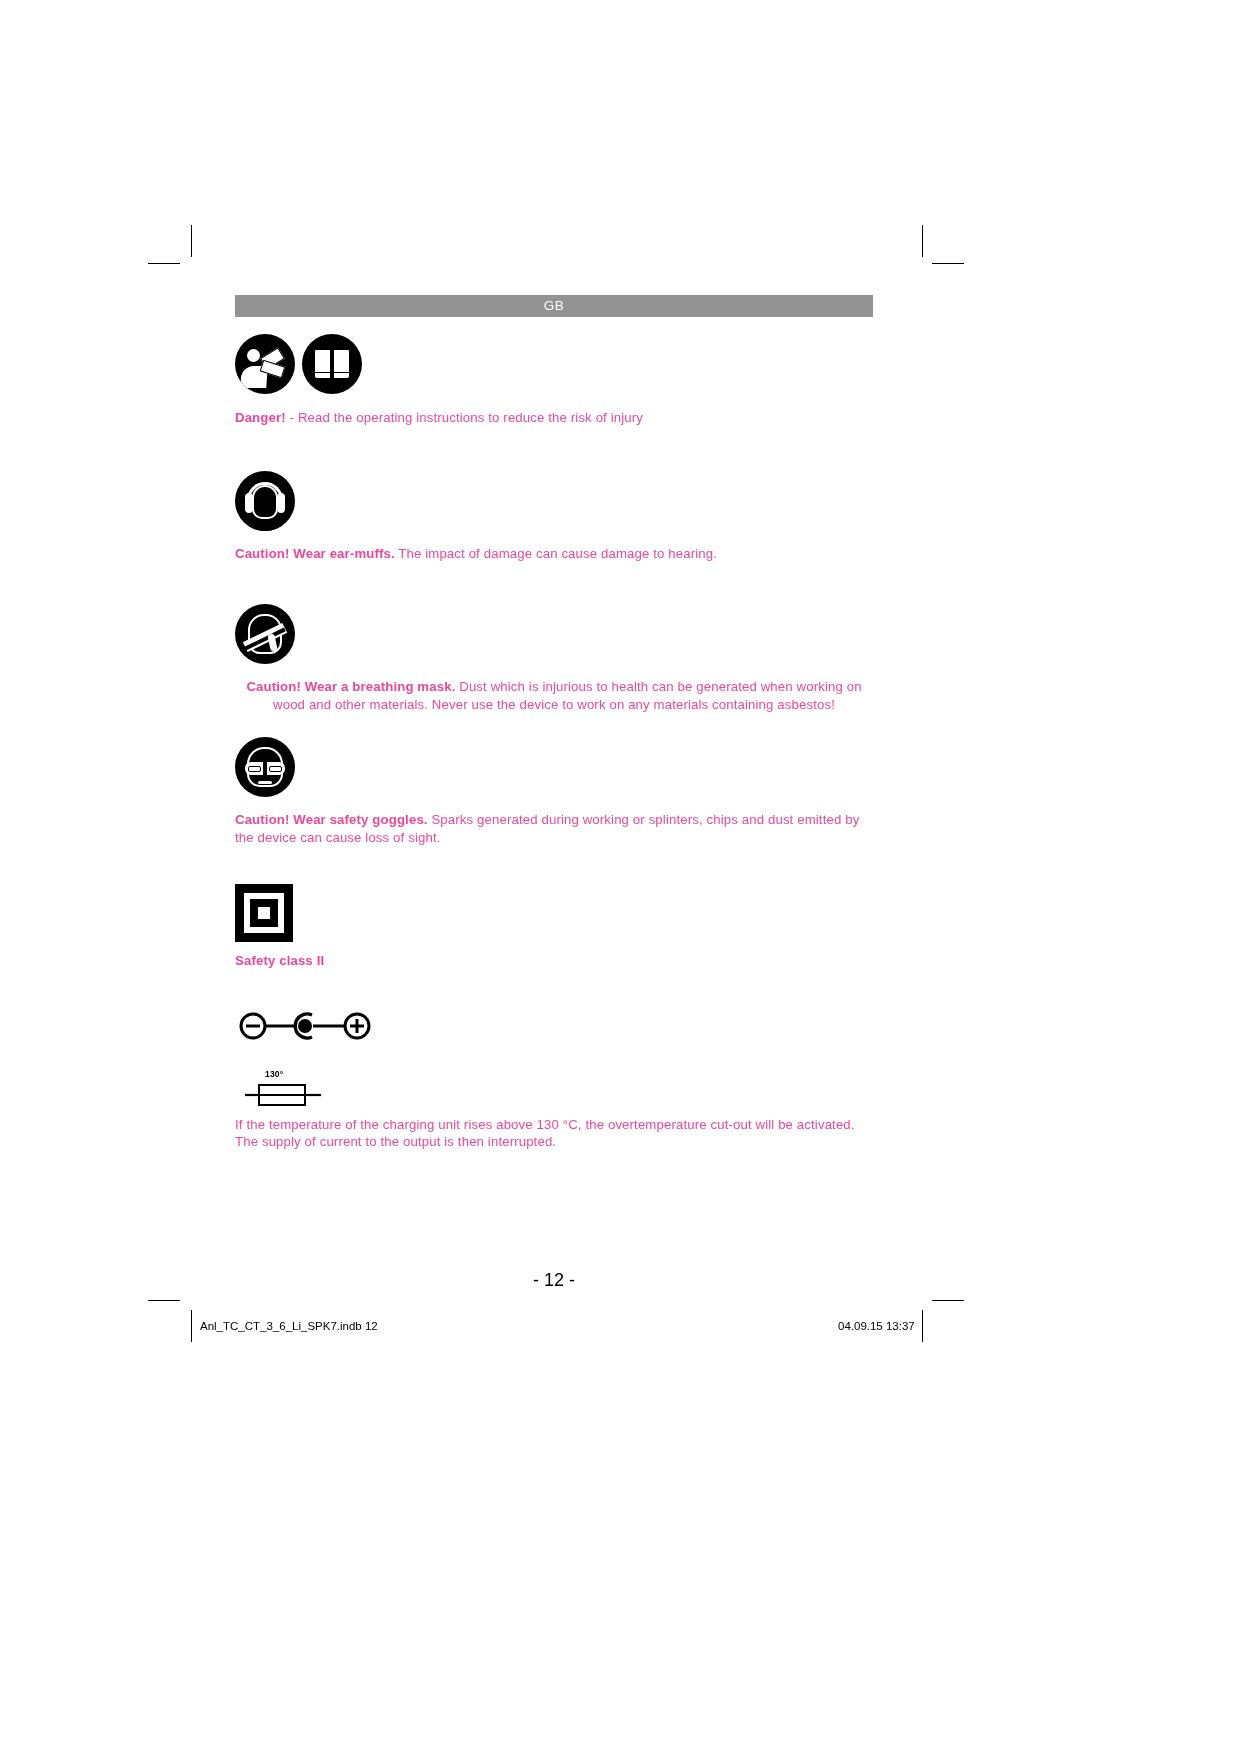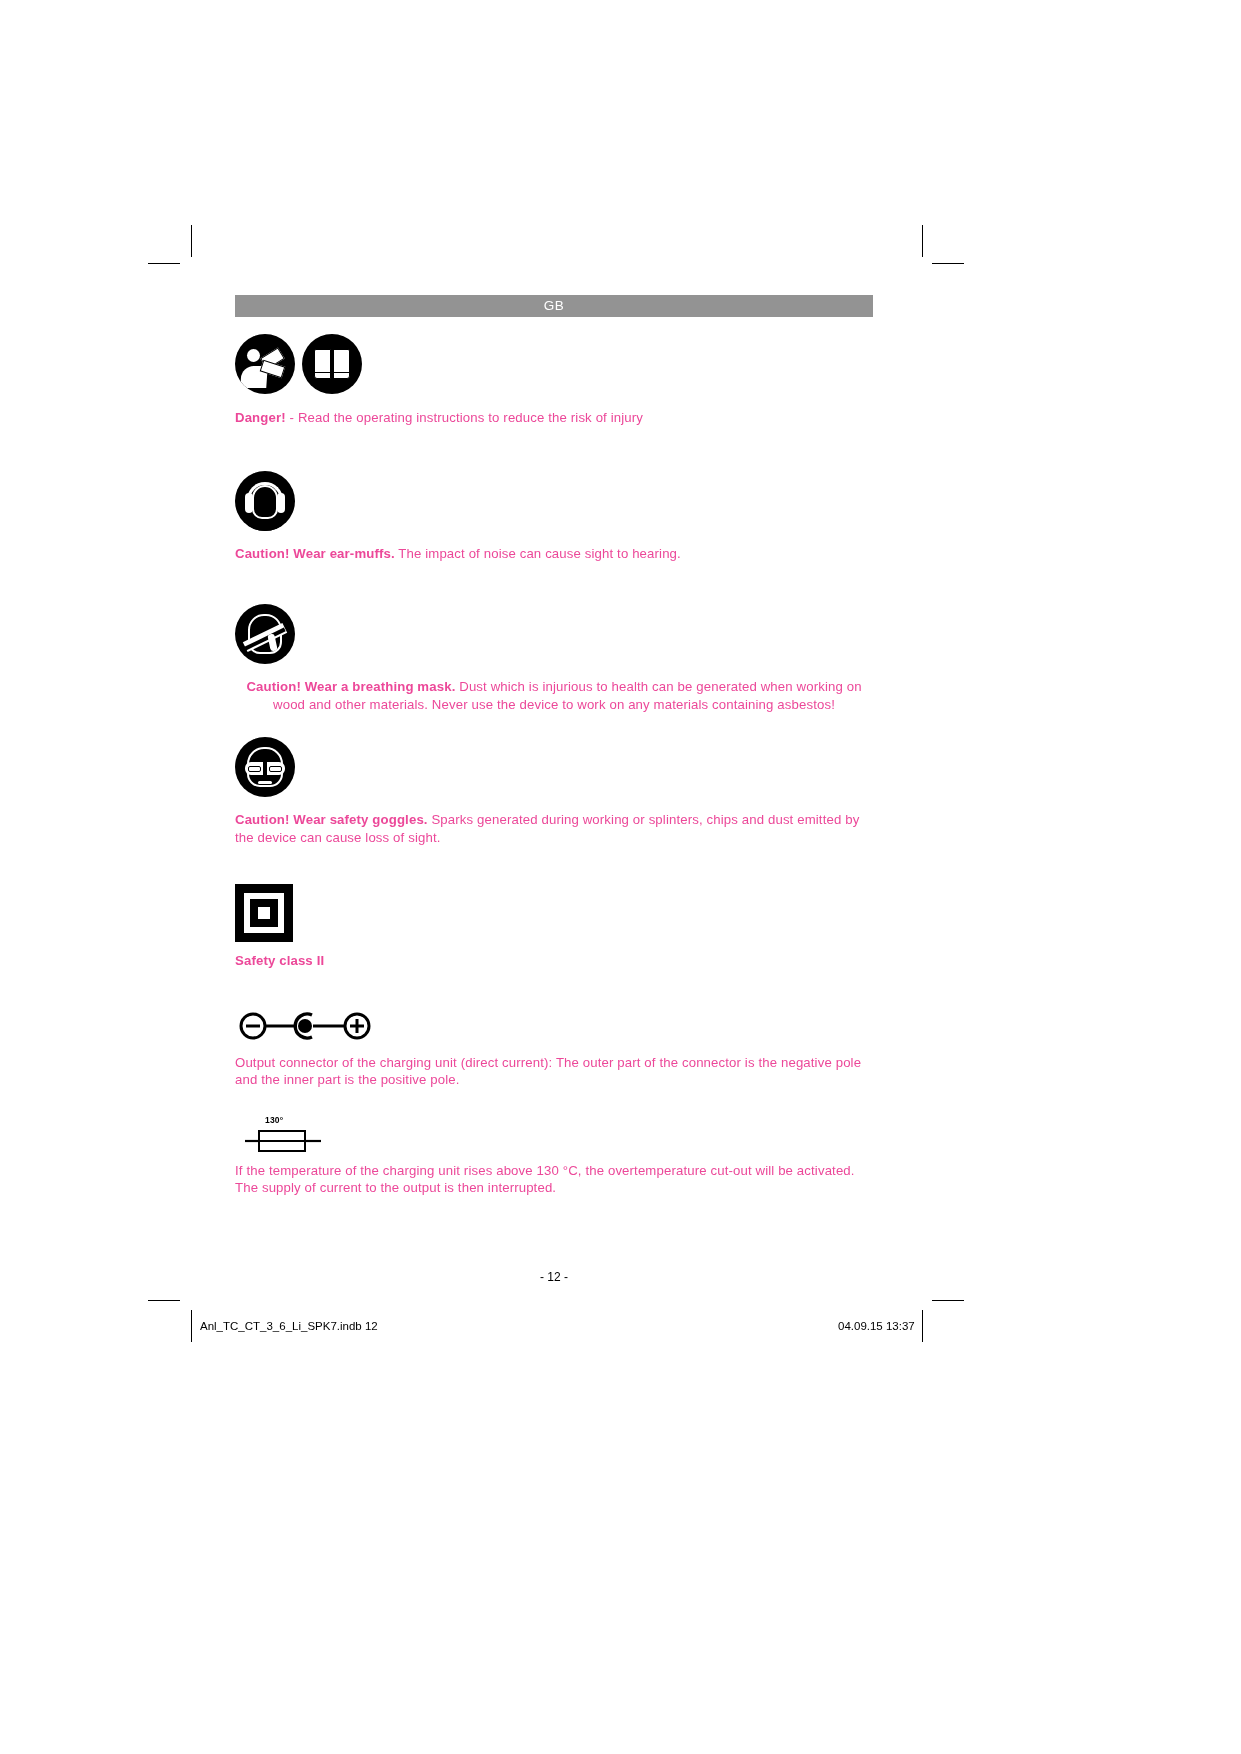--- a/index.html
+++ b/index.html
@@ -269,21 +269,21 @@
     font-weight: bold;
     letter-spacing: 0.02em;
   }
 
   
   .page-number {
     position: absolute;
     left: 0; top: 0;
     width: 638px;
     text-align: center;
-    font-size: 12px;
+    font-size: 18px;
   }
   .footer-line {
     position: absolute;
     font-size: 11.5px;
     color: #000000;
     font-family: "Liberation Sans", sans-serif;
   }
 </style>
 </head>
 <body>
@@ -325,21 +325,21 @@
     <div class="icon-row">
       <div class="disc d-ear">
         <div class="head"></div>
           <div class="band"></div>
         <div class="cupL"></div>
           <div class="cupR"></div>
         <div class="neck"></div>
       </div>
     </div>
     <div class="caption" style="margin-top:14px;">
-      <b>Caution! Wear ear-muffs.</b><span> The impact of noise can cause sight to hearing.</span>
+      <b>Caution! Wear ear-muffs.</b><span> The impact of damage can cause damage to hearing.</span>
     </div>
   </div>
 
   <div class="sym-block" style="margin-top:42px;text-align:center;">
     <div class="icon-row">
       <div class="disc d-mask">
         <div class="face"></div>
           <div class="maskband"></div>
         <div class="maskcut"></div>
           <div class="strap"></div>
@@ -385,23 +385,20 @@
         <line x1="78" y1="17" x2="110" y2="17" stroke="#000" stroke-width="3"></line>
         <circle cx="18" cy="17" r="12" fill="#fff" stroke="#000" stroke-width="3"></circle>
         <line x1="11" y1="17" x2="25" y2="17" stroke="#000" stroke-width="3"></line>
         <path d="M77 6 A12 12 0 1 0 77 28" fill="none" stroke="#000" stroke-width="3.4"></path>
         <circle cx="70" cy="17" r="7" fill="#000"></circle>
         <circle cx="122" cy="17" r="12" fill="#fff" stroke="#000" stroke-width="3"></circle>
         <line x1="115" y1="17" x2="129" y2="17" stroke="#000" stroke-width="3"></line>
         <line x1="122" y1="10" x2="122" y2="24" stroke="#000" stroke-width="3"></line>
       </svg>
     </div>
-    <div class="caption" style="margin-top:11px;">
-      <b></b><span>Output connector of the charging unit (direct current): The outer part of the connector is the negative pole and the inner part is the positive pole.</span>
-    </div>
   </div>
 
   <div class="sym-block" style="margin-top:28px;">
     <div class="icon-row" style="padding-left:8px;">
       <div class="fuse-wrap">
         <span class="fuse-label">130°</span>
         <svg width="90" height="38" viewBox="0 0 90 38" xmlns="http://www.w3.org/2000/svg">
           <line x1="2" y1="24" x2="16" y2="24" stroke="#000" stroke-width="2.2"></line>
           <line x1="62" y1="24" x2="78" y2="24" stroke="#000" stroke-width="2.2"></line>
           <rect x="16" y="14" width="46" height="20" fill="#fff" stroke="#000" stroke-width="2"></rect>

